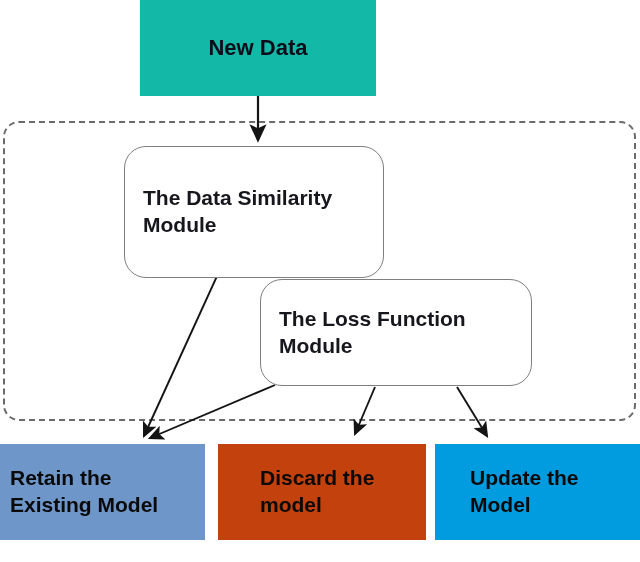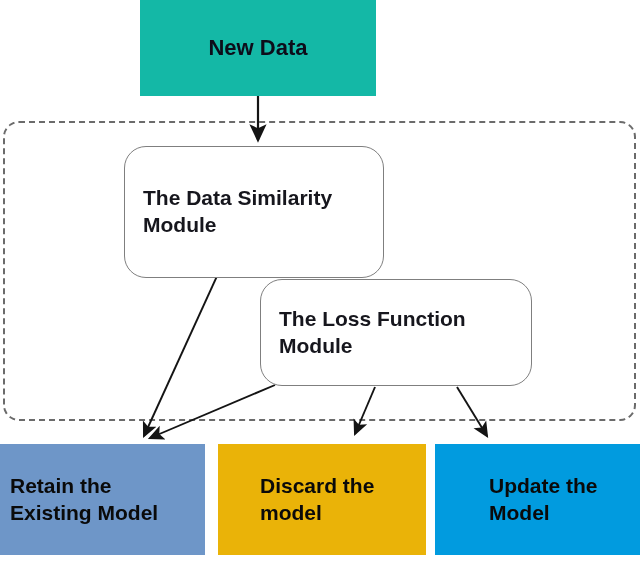--- a/index.html
+++ b/index.html
@@ -93,47 +93,47 @@
     height: 300px;
     border: 2px dashed #6b6b6b;
     border-radius: 16px;
     box-sizing: border-box;
     background: transparent;
   }
 
   
   .outcome-box {
     top: 444px;
-    height: 111px;
+    height: 96px;
     align-items: flex-start;
   }
   .outcome-box .node-text {
     font-size: 21px;
     font-weight: bold;
     color: #0a0a0a;
     text-align: left;
   }
 
   #node-retain {
     left: 0px;
     width: 205px;
     background: #6e96c8;
     padding-left: 10px;
   }
   #node-discard {
     left: 218px;
     width: 208px;
-    background: #eab308;
+    background: #c2410c;
     padding-left: 42px;
   }
   #node-update {
     left: 435px;
     width: 205px;
     background: #019bdf;
-    padding-left: 54px;
+    padding-left: 35px;
   }
 </style>
 </head>
 <body>
 
 <div id="diagram-canvas">
 
   <div id="dashed-group"></div>
 
   <svg id="arrow-layer" viewBox="0 0 640 562" width="640" height="562" xmlns="http://www.w3.org/2000/svg">

